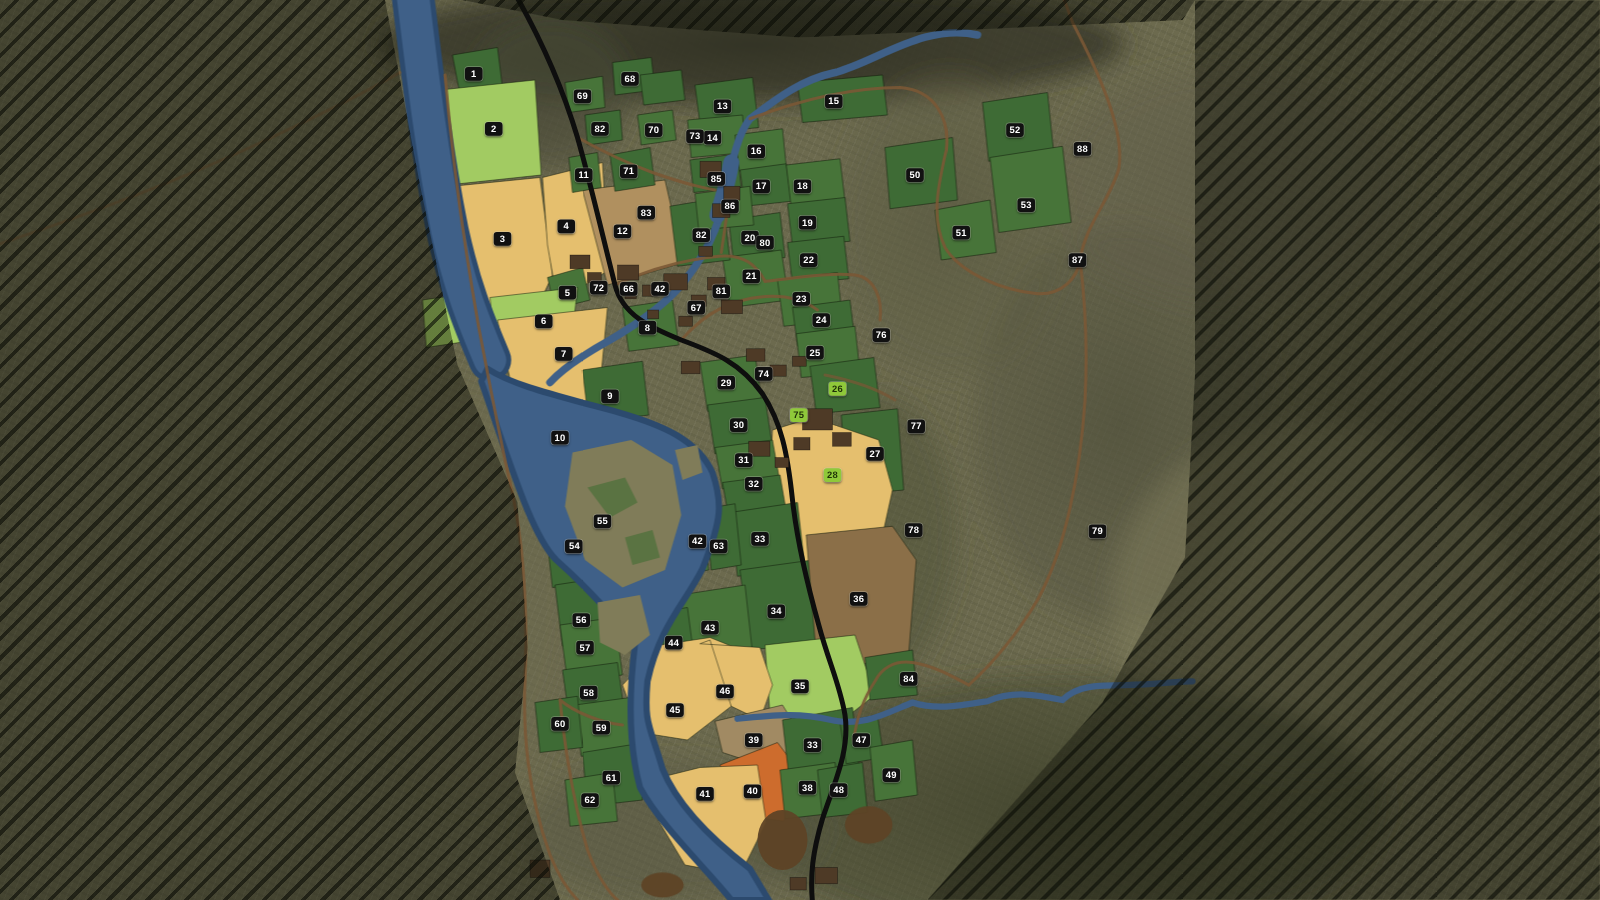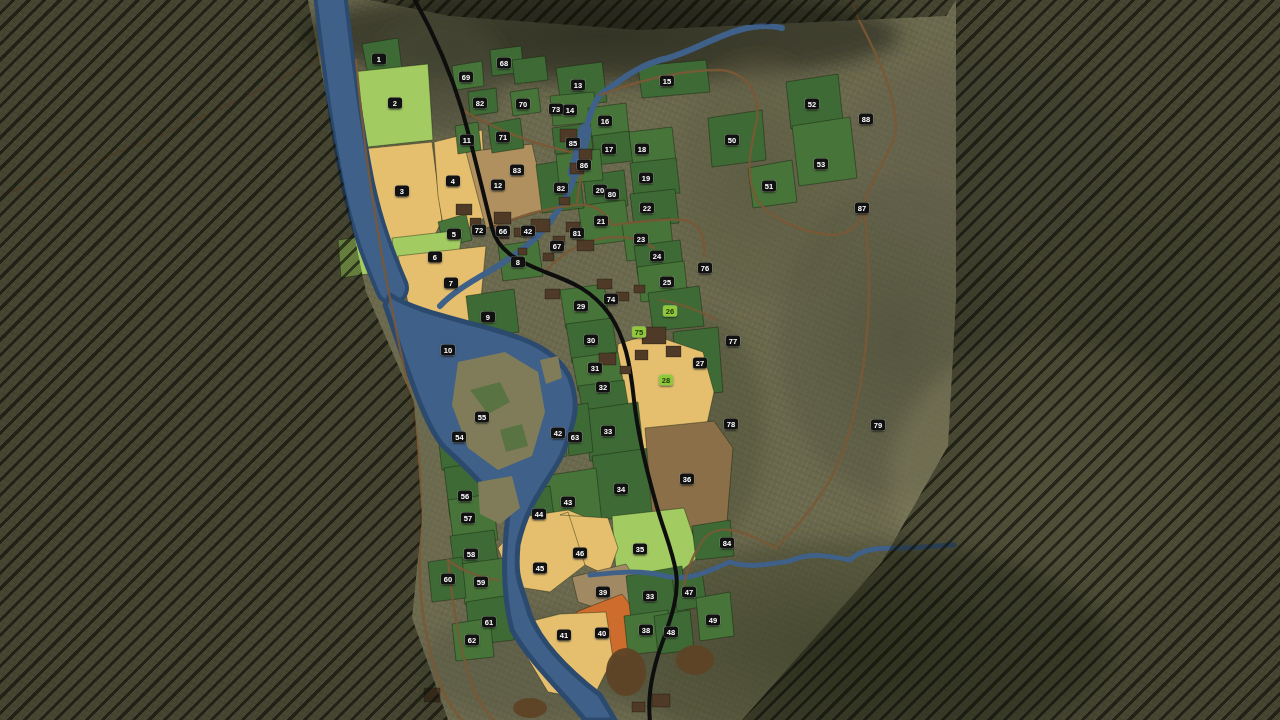--- a/index.html
+++ b/index.html
@@ -254,21 +254,21 @@
       <div class="chip" style="left: 667px; top: 81px;">15</div>
       <div class="chip" style="left: 605px; top: 121px;">16</div>
       <div class="chip" style="left: 609px; top: 149px;">17</div>
       <div class="chip" style="left: 642px; top: 149px;">18</div>
       <div class="chip" style="left: 646px; top: 178px;">19</div>
       <div class="chip" style="left: 600px; top: 190px;">20</div>
       <div class="chip" style="left: 601px; top: 221px;">21</div>
       <div class="chip" style="left: 647px; top: 208px; text-align: center;">22</div>
       <div class="chip" style="left: 641px; top: 239px;">23</div>
       <div class="chip" style="left: 657px; top: 256px;">24</div>
-      <div class="chip" style="left: 667px; top: 282px;">25</div>
+      <div class="chip" style="left: 652px; top: 282px;">25</div>
       <div class="chip owned" style="left: 670px; top: 311px;">26</div>
       <div class="chip" style="left: 700px; top: 363px;">27</div>
       <div class="chip owned" style="left: 666px; top: 380px;">28</div>
       <div class="chip" style="left: 581px; top: 306px;">29</div>
       <div class="chip" style="left: 591px; top: 340px;">30</div>
       <div class="chip" style="left: 595px; top: 368px;">31</div>
       <div class="chip" style="left: 603px; top: 387px;">32</div>
       <div class="chip" style="left: 608px; top: 431px;">33</div>
       <div class="chip" style="left: 621px; top: 489px;">34</div>
       <div class="chip" style="left: 640px; top: 549px;">35</div>

